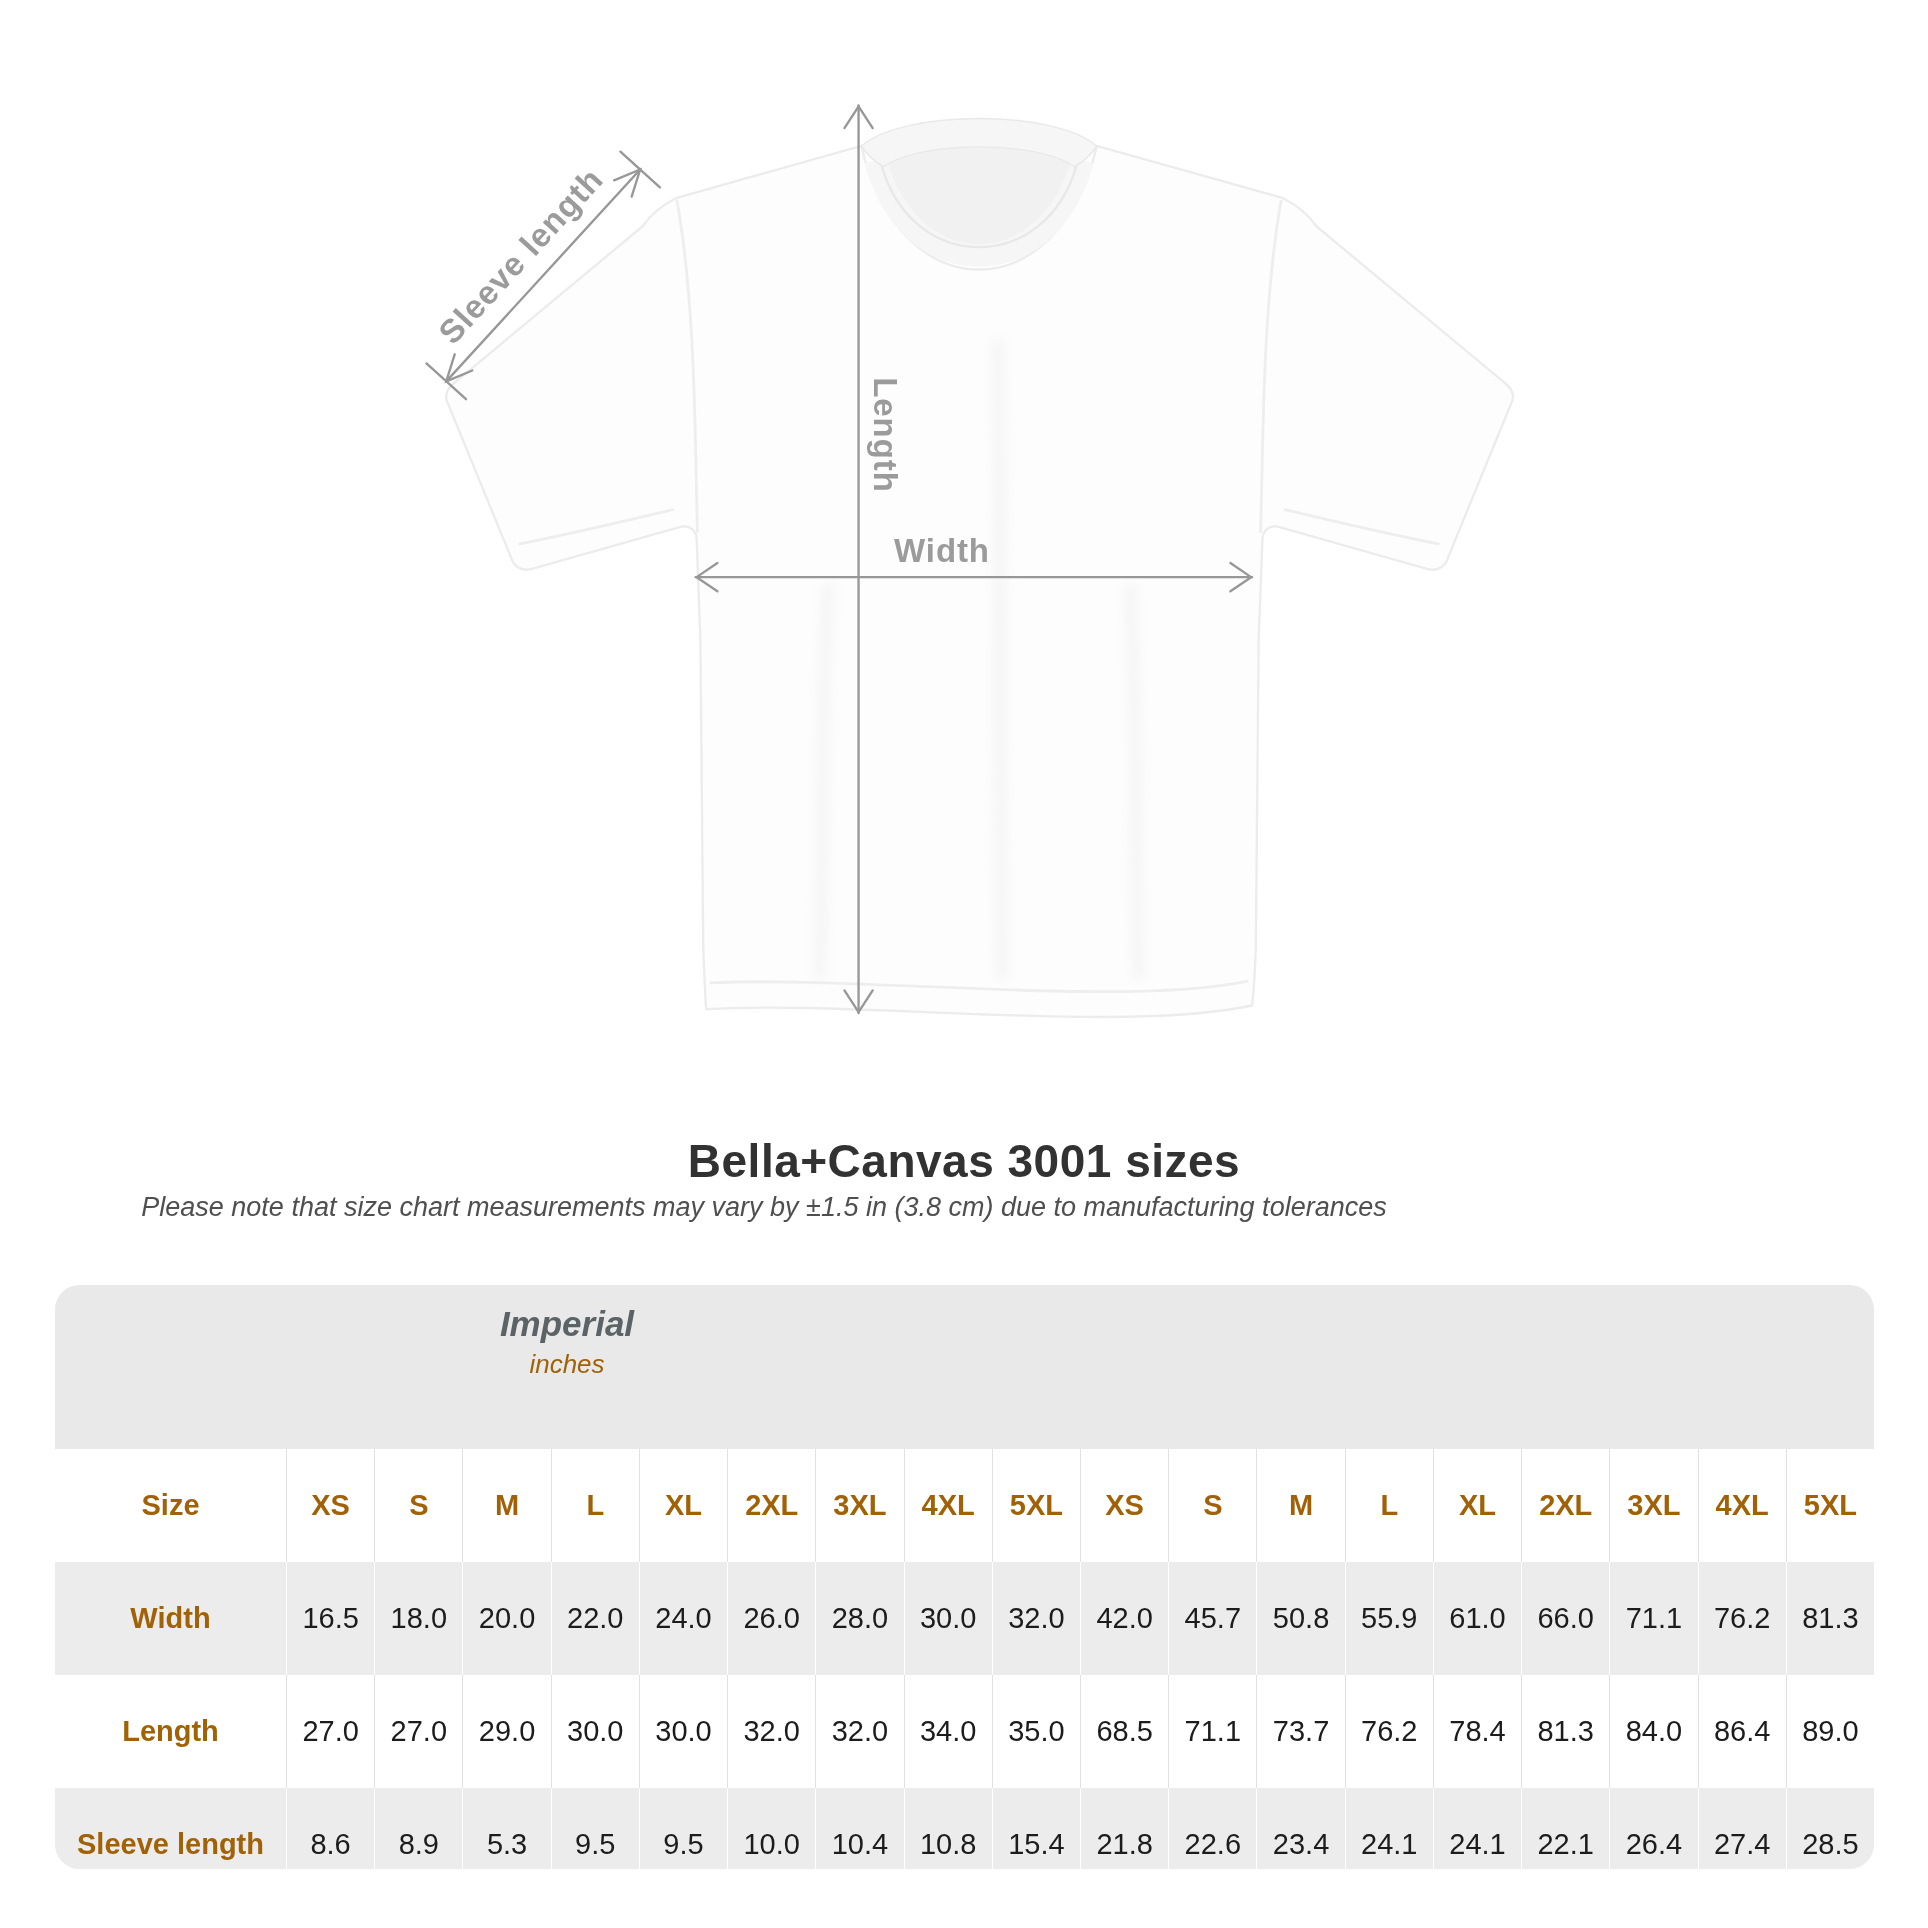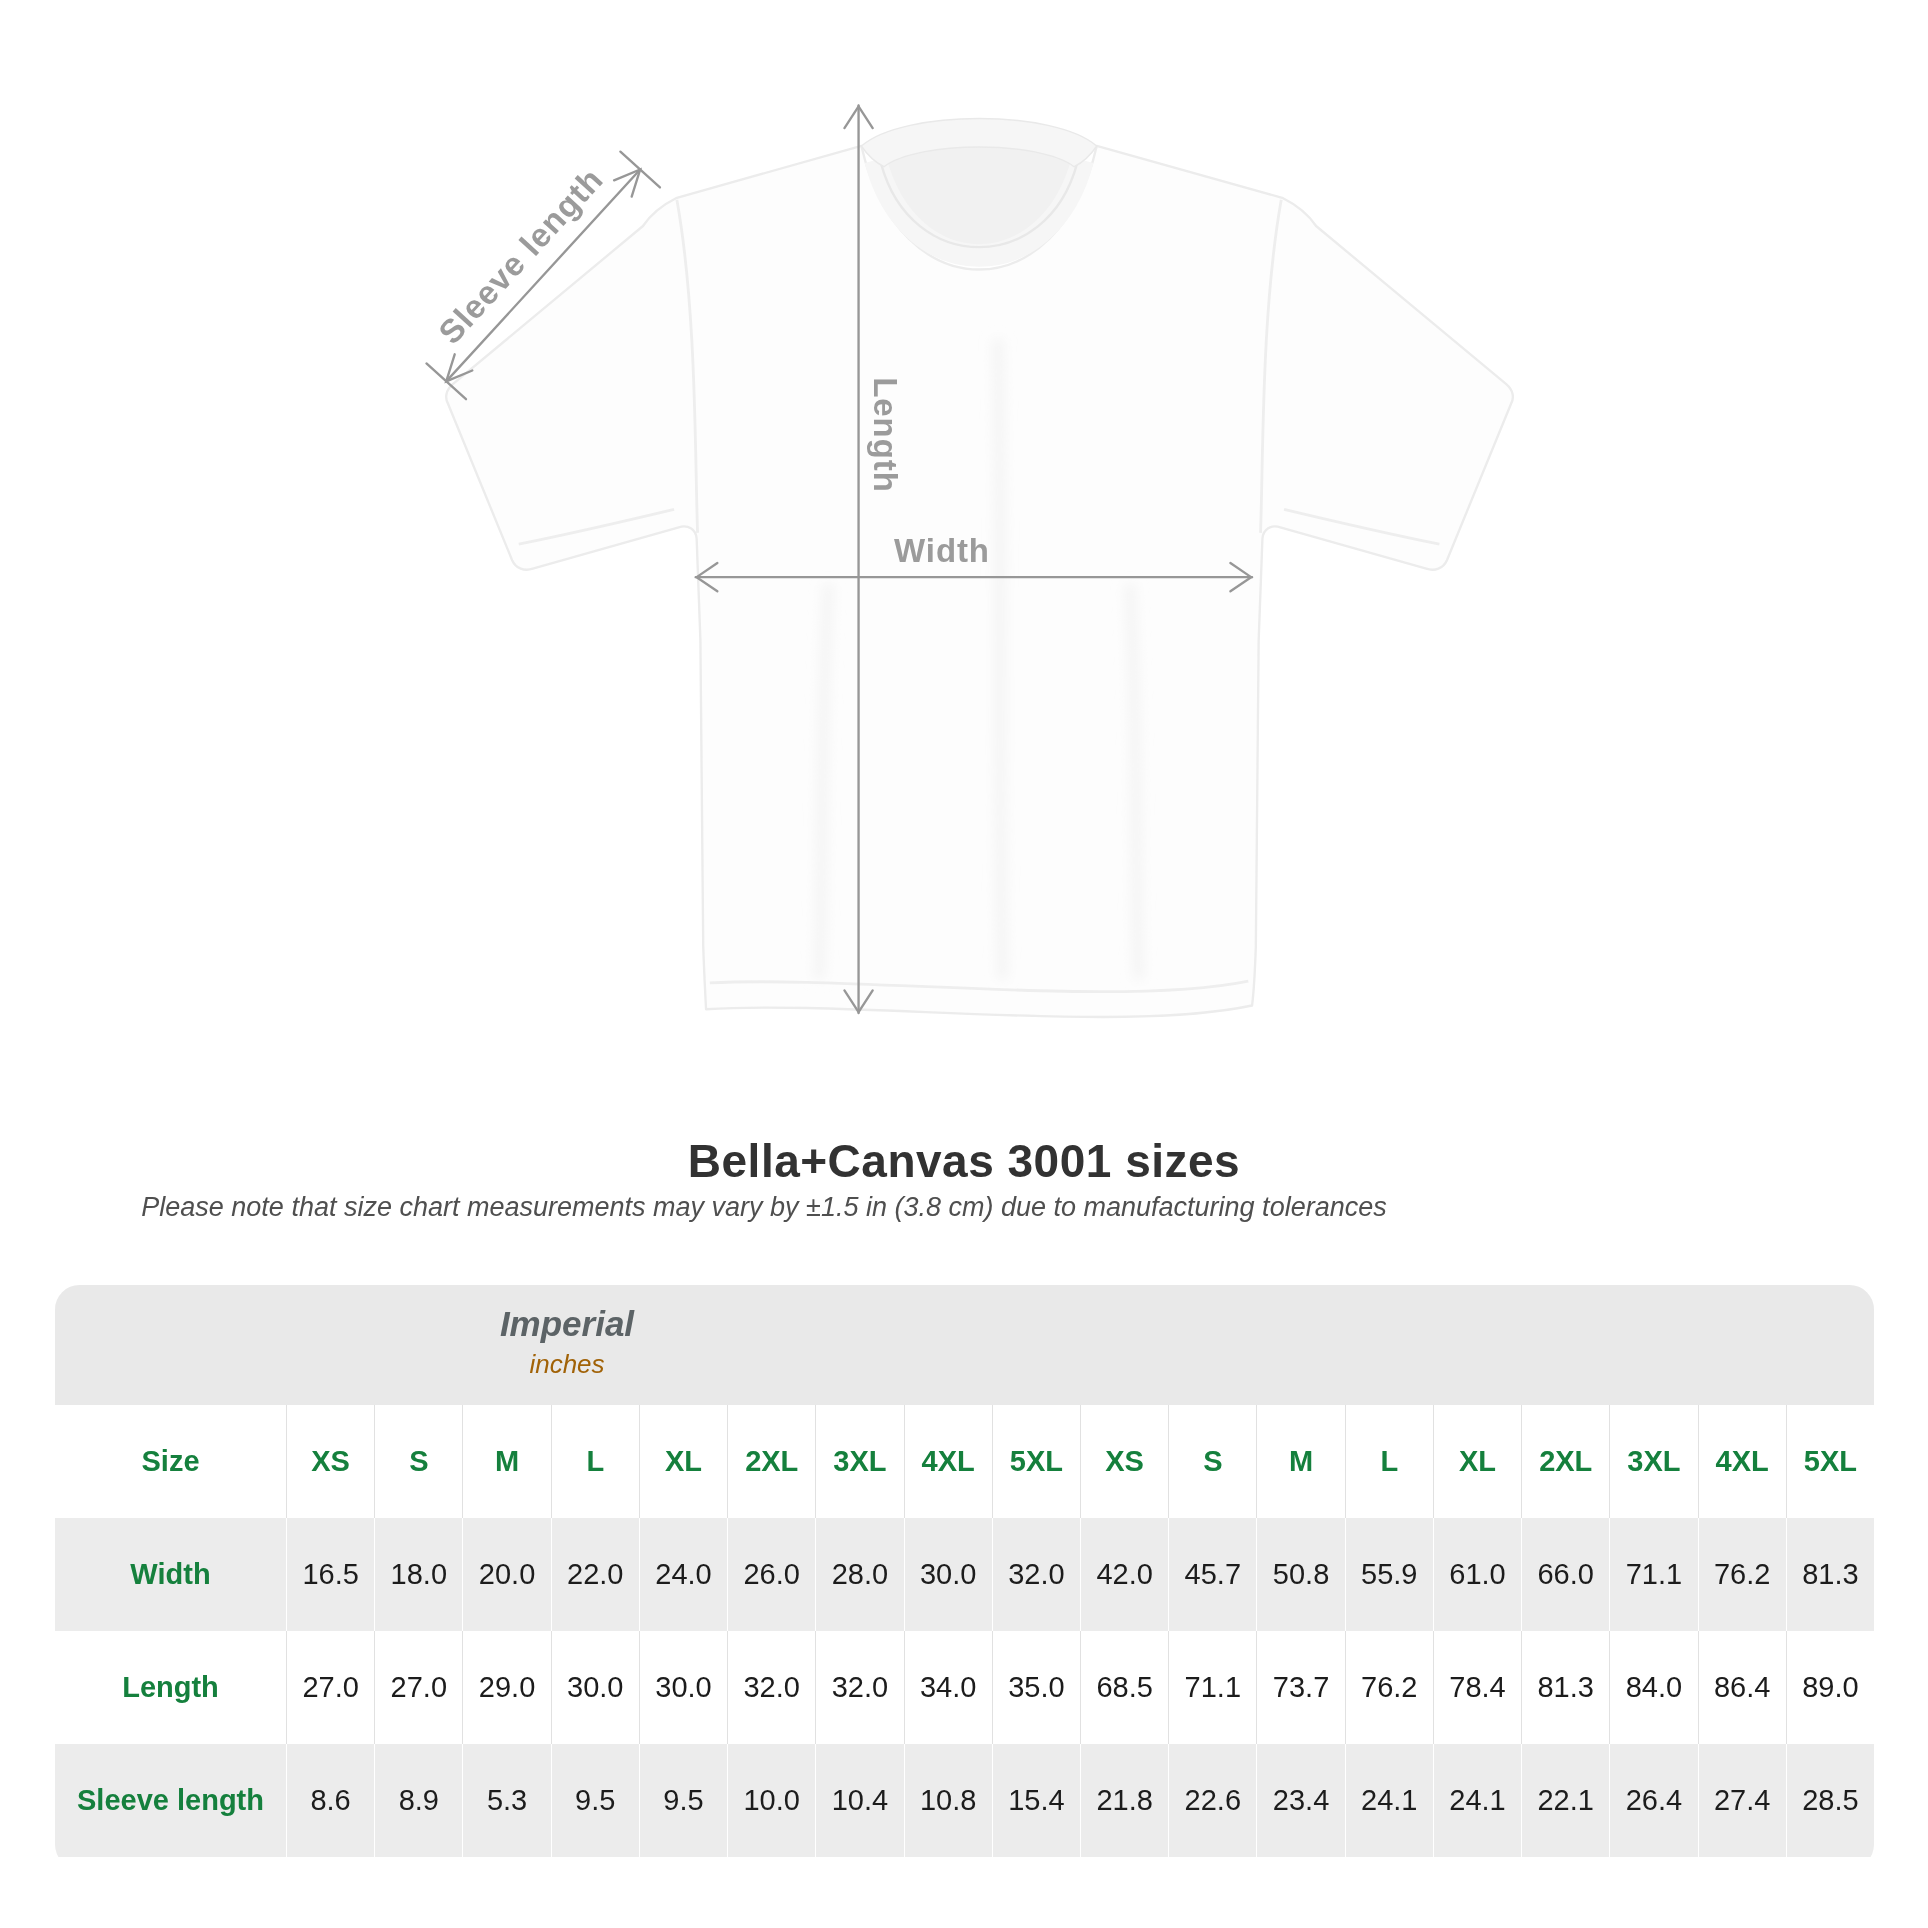--- a/index.html
+++ b/index.html
@@ -64,21 +64,21 @@
   
   .size-table {
     position: absolute;
     left: 55px; top: 1285px;
     width: 1819px; height: 584px;
     border-radius: 24.5px;
     overflow: hidden;
   }
   .group-row {
     display: flex;
-    height: 120px;
+    height: 164px;
     background: #e9e9e9;
   }
   .group {
     display: flex;
     flex-direction: column;
     align-items: center;
     justify-content: flex-start;
     padding-top: 17px;
     box-sizing: border-box;
   }
@@ -110,21 +110,21 @@
     font-size: 29px;
     color: #1c1c1c;
     background: #ffffff;
     border-left: 1.9px solid #e1e1e1;
     box-sizing: border-box;
   }
   .cell:nth-child(19n+1) { border-left: none; }
   .cell.shade { background: #ececec; border-left-color: #ffffff; }
   .cell.head, .cell.rowlabel {
     font-weight: 700;
-    color: #15803d;
+    color: #a16207;
   }
 </style>
 </head>
 <body>
 
 <div class="canvas">
 
   <div class="diagram">
     <svg width="1928" height="1111" viewBox="0 0 2048 1180">
       <defs>

